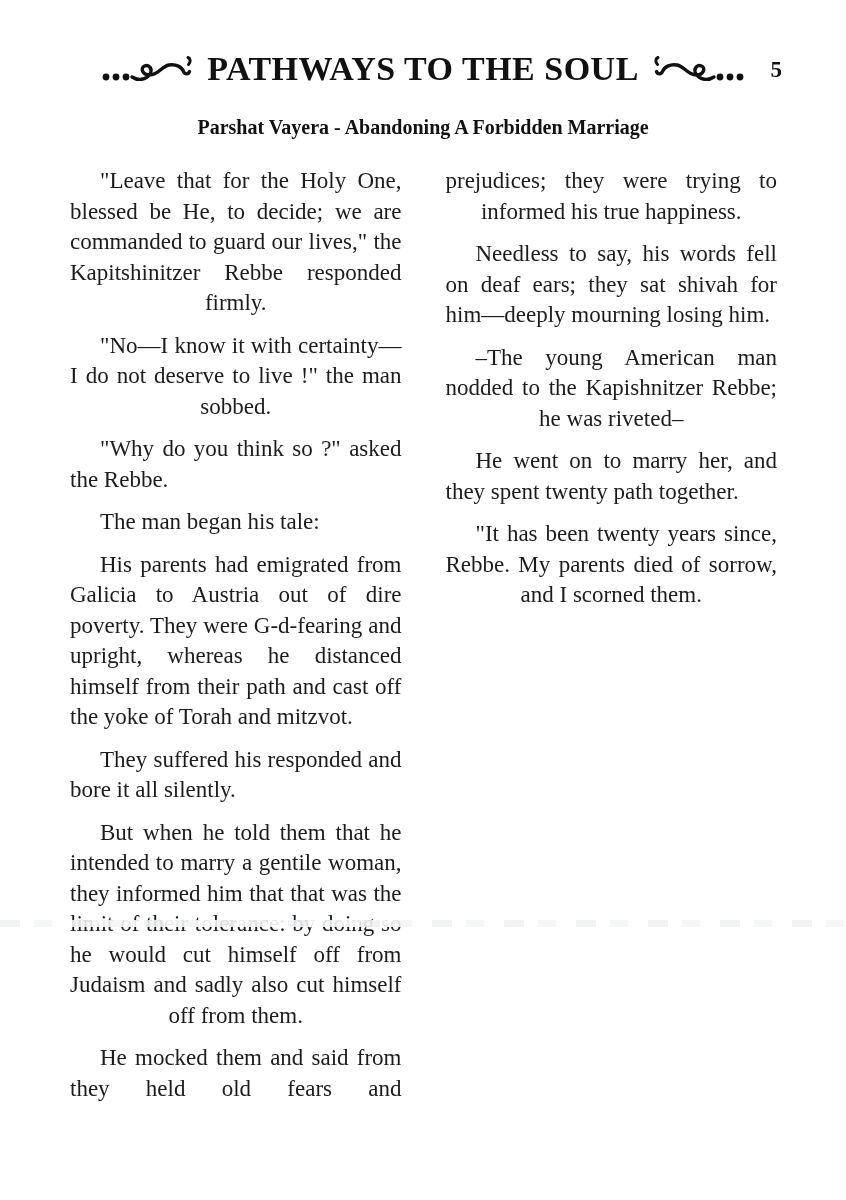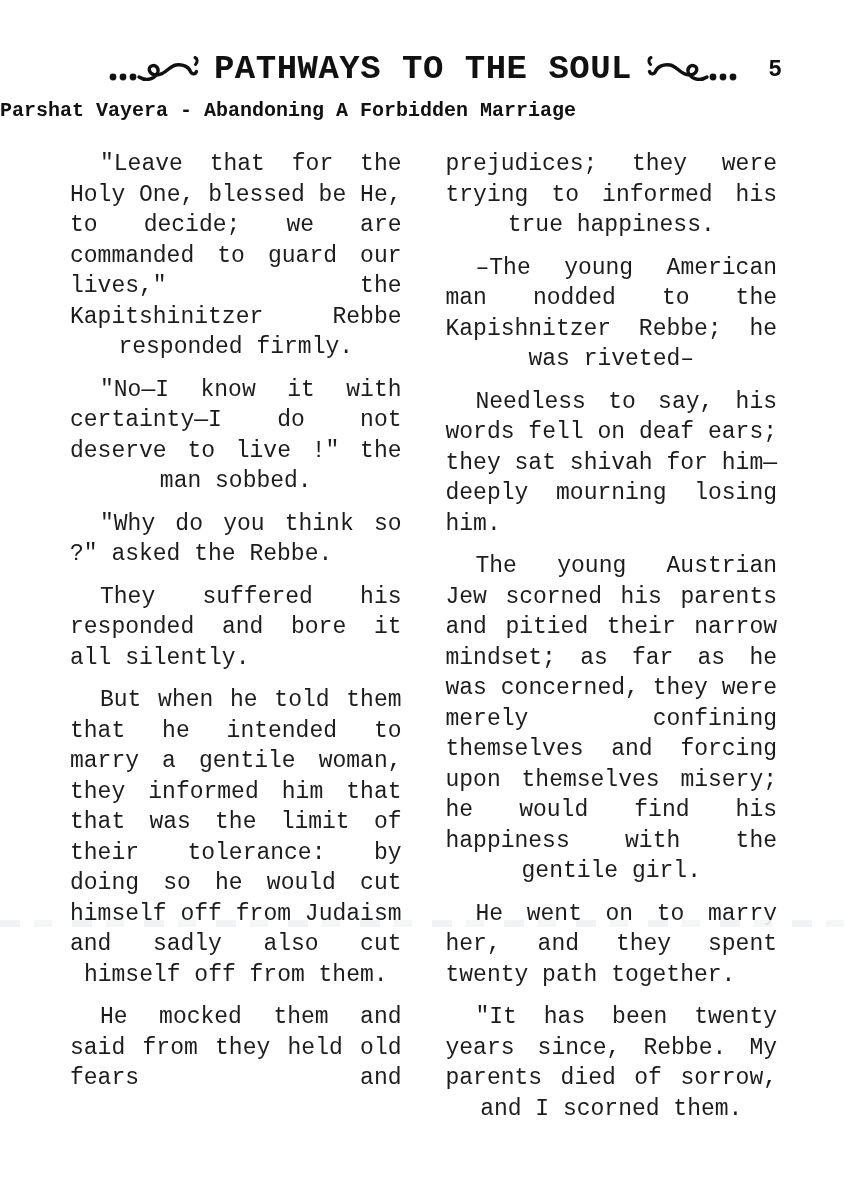--- a/index.html
+++ b/index.html
@@ -5,21 +5,21 @@
   html, body { margin: 0; padding: 0; }
   body {
     width: 846px;
     height: 1200px;
     background: #ffffff;
     font-family: "Liberation Serif", "DejaVu Serif", serif;
     color: #1c1c1c;
     position: relative;
     overflow: hidden;
   }
-  .page { position: relative; width: 846px; height: 927px; font-family: Liberation Mono, monospace; }
+  .page { position: relative; width: 846px; height: 927px; }
 
   
   .header { padding-top: 50px; position: relative; }
   .title-row {
     display: flex;
     align-items: center;
     justify-content: center;
     gap: 10px;
     height: 40px;
   }
@@ -36,24 +36,25 @@
   .ornament.flip { transform: scaleX(-1); }
   .page-number {
     position: absolute;
     top: 57px;
     right: 64px;
     font-size: 23px;
     font-weight: bold;
     color: #111111;
   }
   .subtitle {
+    text-align: center;
     font-weight: bold;
     font-size: 20px;
     color: #111111;
-    margin-top: 9px;
+    margin-top: 26px;
   }
 
   
   .columns {
     display: flex;
     gap: 44px;
     padding: 0 69px 0 70px;
     margin-top: 27px;
   }
   .col { flex: 1 1 0; min-width: 0; }
@@ -117,29 +118,30 @@
     <div class="page-number">5</div>
 
     <div class="subtitle">Parshat Vayera - Abandoning A Forbidden Marriage</div>
   </div>
 
   <div class="columns">
     <div class="col">
         <p class="para indent last-center">"Leave that for the Holy One, blessed be He, to decide; we are commanded to guard our lives," the Kapitshinitzer Rebbe responded firmly.</p>
         <p class="para indent last-center">"No—I know it with certainty—I do not deserve to live !" the man sobbed.</p>
         <p class="para indent last-left">"Why do you think so ?" asked the Rebbe.</p>
+        <p class="para indent last-left">The man began his tale:</p>
+        <p class="para indent last-left">His parents had emigrated from Galicia to Austria out of dire poverty. They were G-d-fearing and upright, whereas he distanced himself from their path and cast off the yoke of Torah and mitzvot.</p>
         <p class="para indent last-left">They suffered his responded and bore it all silently.</p>
         <p class="para indent last-center">But when he told them that he intended to marry a gentile woman, they informed him that that was the limit of their tolerance: by doing so he would cut himself off from Judaism and sadly also cut himself off from them.</p>
         <p class="para indent last-justify">He mocked them and said from they held old fears and</p>
       </div>
     <div class="col">
         <p class="para last-center">prejudices; they were trying to informed his true happiness.</p>
+        <p class="para indent last-left">Needless to say, his words fell on deaf ears; they sat shivah for him—deeply mourning losing him.</p>
         <p class="para indent last-center">–The young American man nodded to the Kapishnitzer Rebbe; he was riveted–</p>
-        <p class="para indent last-left">Needless to say, his words fell on deaf ears; they sat shivah for him—deeply mourning losing him.</p>
-        <p class="para indent last-center">The young Austrian Jew scorned his parents and pitied their narrow mindset; as far as he was concerned, they were merely confining themselves and forcing upon themselves misery; he would find his happiness with the gentile girl.</p>
         <p class="para indent last-left">He went on to marry her, and they spent twenty path together.</p>
         <p class="para indent last-center">"It has been twenty years since, Rebbe. My parents died of sorrow, and I scorned them.</p>
       </div>
   </div>
 
   <div class="bottom-artifact"></div>
 
 </div>
 
 </body></html>

